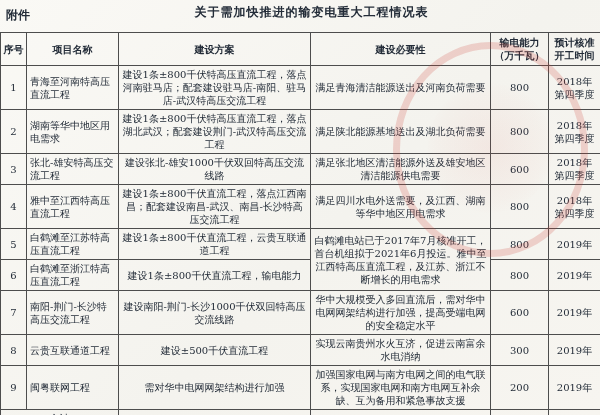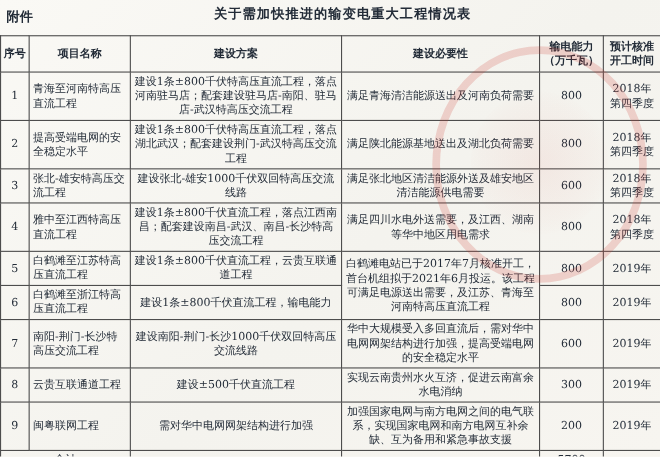--- a/index.html
+++ b/index.html
@@ -118,21 +118,21 @@
       <tr>
         <td class="no">1</td>
         <td class="name">青海至河南特高压直流工程</td>
         <td class="plan">建设1条±800千伏特高压直流工程，落点河南驻马店；配套建设驻马店-南阳、驻马店-武汉特高压交流工程</td>
         <td class="need">满足青海清洁能源送出及河南负荷需要</td>
         <td class="cap">800</td>
         <td class="time">2018年第四季度</td>
       </tr>
       <tr>
         <td class="no">2</td>
-        <td class="name">提高受端电网的安全稳定水平</td>
+        <td class="name">湖南等华中地区用电需求</td>
         <td class="plan">建设1条±800千伏特高压直流工程，落点湖北武汉；配套建设荆门-武汉特高压交流工程</td>
         <td class="need">满足陕北能源基地送出及湖北负荷需要</td>
         <td class="cap">800</td>
         <td class="time">2018年第四季度</td>
       </tr>
       <tr>
         <td class="no">3</td>
         <td class="name">张北-雄安特高压交流工程</td>
         <td class="plan">建设张北-雄安1000千伏双回特高压交流线路</td>
         <td class="need">满足张北地区清洁能源外送及雄安地区清洁能源供电需要</td>
@@ -144,21 +144,21 @@
         <td class="name">雅中至江西特高压直流工程</td>
         <td class="plan">建设1条±800千伏直流工程，落点江西南昌；配套建设南昌-武汉、南昌-长沙特高压交流工程</td>
         <td class="need">满足四川水电外送需要，及江西、湖南等华中地区用电需求</td>
         <td class="cap">800</td>
         <td class="time">2018年第四季度</td>
       </tr>
       <tr>
         <td class="no">5</td>
         <td class="name">白鹤滩至江苏特高压直流工程</td>
         <td class="plan">建设1条±800千伏直流工程，云贵互联通道工程</td>
-        <td class="need" rowspan="2">白鹤滩电站已于2017年7月核准开工，首台机组拟于2021年6月投运。该工程可满足电源送出需要，及江苏、青海至河南特高压直流工程</td>
+        <td class="need" rowspan="2">白鹤滩电站已于2017年7月核准开工，首台机组拟于2021年6月投运。雅中至江西特高压直流工程，及江苏、浙江不断增长的用电需求</td>
         <td class="cap">800</td>
         <td class="time">2019年</td>
       </tr>
       <tr>
         <td class="no">6</td>
         <td class="name">白鹤滩至浙江特高压直流工程</td>
         <td class="plan">建设1条±800千伏直流工程，输电能力</td>
         <td class="cap">800</td>
         <td class="time">2019年</td>
       </tr>

